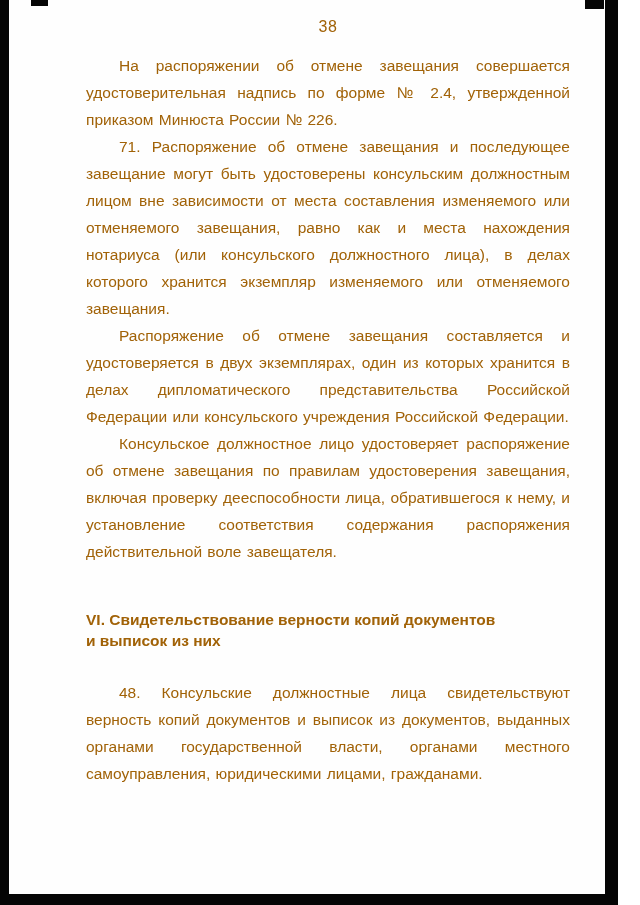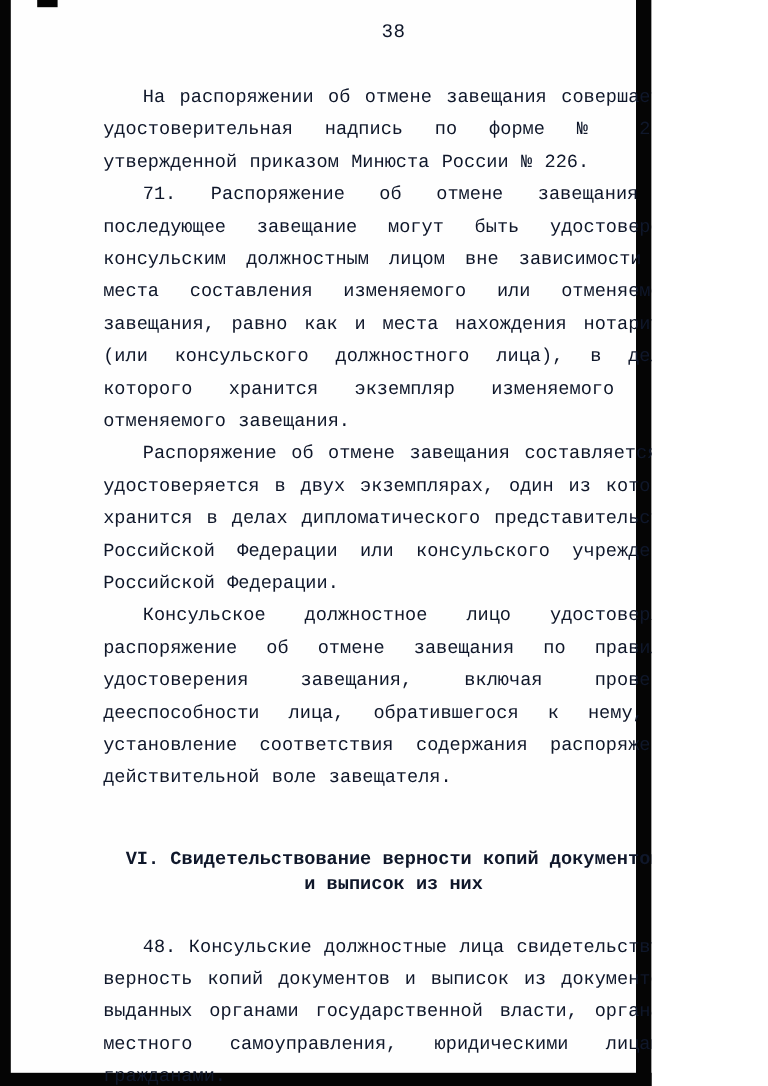--- a/index.html
+++ b/index.html
@@ -3,26 +3,26 @@
 <meta charset="utf-8">
 <style>
   * { box-sizing: border-box; }
   html, body {
     margin: 0;
     padding: 0;
     background: #ffffff;
   }
   .page {
     position: relative;
-    width: 543px;
+    width: 618px;
     height: 905px;
     background: #fefefe;
     overflow: hidden;
-    font-family: Liberation Mono, monospace;
-    color: #0f172a;
+    font-family: Liberation Sans, sans-serif;
+    color: #a16207;
   }
   
   .edge { position: absolute; background: #050505; }
   .edge-left   { left: 0; top: 0; width: 9px; height: 905px; }
   .edge-right  { right: 0; top: 0; width: 13px; height: 905px; }
   .edge-bottom { left: 0; bottom: 0; width: 640px; height: 11px; }
   .mark { position: absolute; background: #050505; }
   .mark-top-left  { left: 31px; top: 0; width: 17px; height: 6px; }
   .mark-top-right { left: 585px; top: 0; width: 19px; height: 9px; }
 
@@ -32,31 +32,31 @@
     top: 0;
     width: 484px;
     font-size: 15.5px;
   }
   .page-number {
     padding-top: 18px;
     text-align: center;
     font-size: 16px;
     letter-spacing: 0.5px;
   }
-  .body-text { margin-top: 32px; }
+  .body-text { margin-top: 16px; }
   .para {
     margin: 0;
     line-height: 27px;
     text-align: justify;
     text-indent: 33px;
     word-spacing: 1px;
   }
   .heading {
     margin: 44px 0 28px 0;
-    text-align: center;
+    text-align: left;
     font-weight: bold;
     font-size: 15.5px;
     line-height: 21px;
   }
 </style>
 </head>
 <body>
 
 <div class="page">
 

